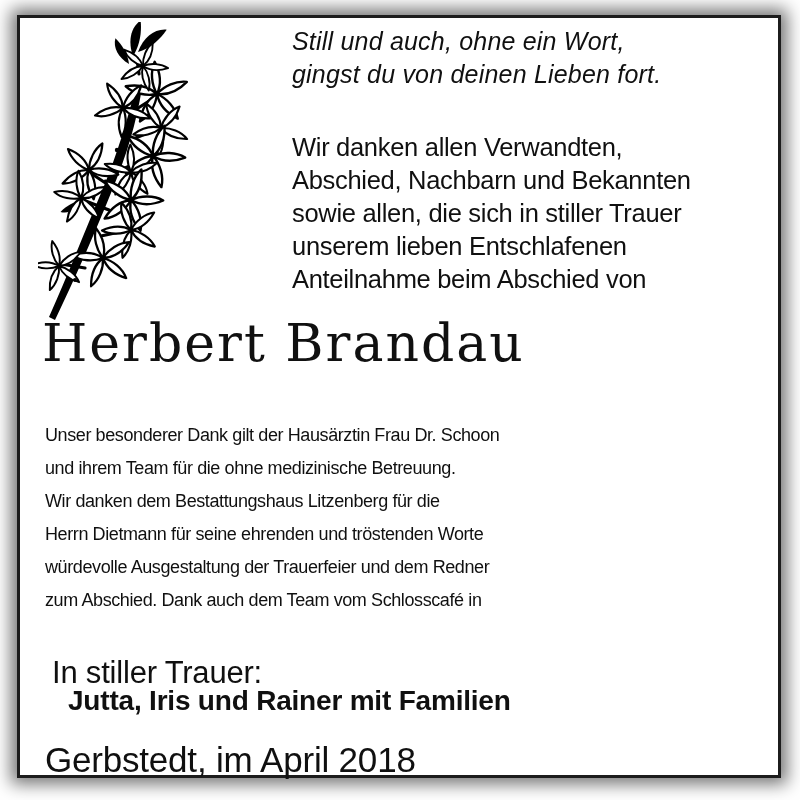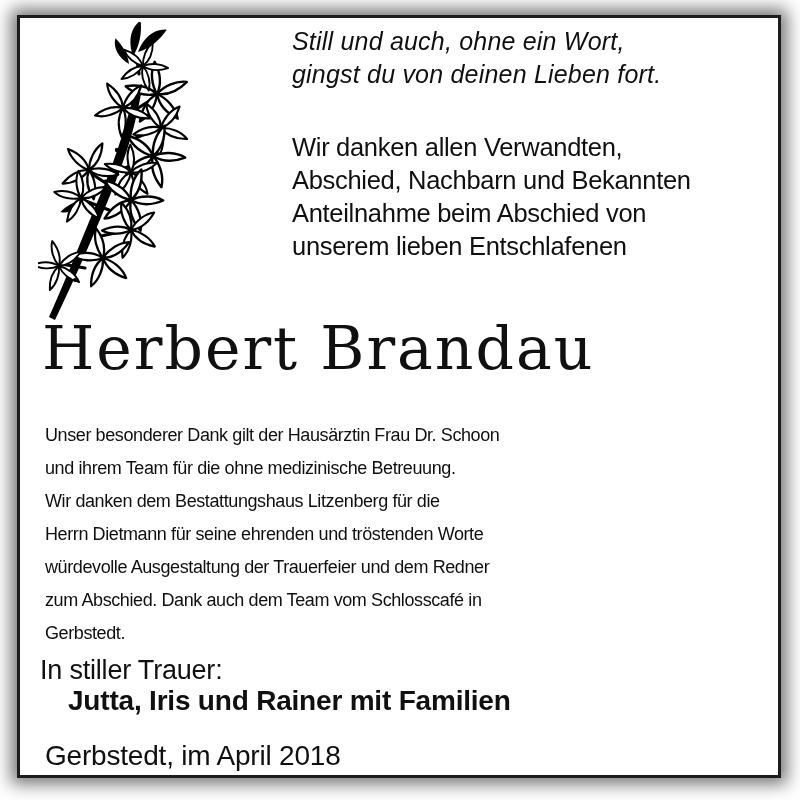--- a/index.html
+++ b/index.html
@@ -53,58 +53,58 @@
     line-height: 33px;
     letter-spacing: -0.3px;
     white-space: nowrap;
     margin-top: 17px;
   }
   .deceased-name {
     position: absolute;
     left: 22px;
     top: 297px;
     font-family: "DejaVu Serif", "Liberation Serif", serif;
-    font-size: 60px;
+    font-size: 52px;
     font-weight: normal;
     letter-spacing: 2px;
     line-height: 1.1;
     white-space: nowrap;
   }
   .acknowledgement {
     position: absolute;
     left: 25px;
     top: 401px;
     font-size: 18px;
     line-height: 33px;
     letter-spacing: -0.4px;
     white-space: nowrap;
   }
   .in-trauer {
     position: absolute;
-    left: 20px;
+    left: 32px;
     top: 637px;
-    font-size: 27px;
+    font-size: 31px;
     letter-spacing: -0.2px;
     white-space: nowrap;
   }
   .family-names {
     position: absolute;
     left: 28px;
     top: 667px;
     font-size: 28px;
     font-weight: bold;
     letter-spacing: -0.2px;
     white-space: nowrap;
     margin-left: 20px;
   }
   .place-date {
     position: absolute;
     left: 25px;
     top: 722px;
-    font-size: 28px;
+    font-size: 35px;
     letter-spacing: -0.2px;
     white-space: nowrap;
   }
   .text-line { display: block; }
 </style>
 </head>
 <body>
 
 <div class="sheet">
   <div class="card">
@@ -161,34 +161,34 @@
     </svg>
 
     <div class="verse">
       <span class="text-line">Still und auch, ohne ein Wort,</span>
       <span class="text-line">gingst du von deinen Lieben fort.</span>
     </div>
 
     <div class="thanks-intro">
       <span class="text-line">Wir danken allen Verwandten,</span>
       <span class="text-line">Abschied, Nachbarn und Bekannten</span>
+      <span class="text-line">sowie allen, die sich in stiller Trauer</span>
+      <span class="text-line">unserem lieben Entschlafenen</span>
       <span class="text-line">Anteilnahme beim Abschied von</span>
-      <span class="text-line">unserem lieben Entschlafenen</span>
     </div>
 
     <div class="deceased-name">Herbert Brandau</div>
 
     <div class="acknowledgement">
       <span class="text-line">Unser besonderer Dank gilt der Hausärztin Frau Dr. Schoon</span>
       <span class="text-line">und ihrem Team für die ohne medizinische Betreuung.</span>
       <span class="text-line">Wir danken dem Bestattungshaus Litzenberg für die</span>
       <span class="text-line">Herrn Dietmann für seine ehrenden und tröstenden Worte</span>
       <span class="text-line">würdevolle Ausgestaltung der Trauerfeier und dem Redner</span>
       <span class="text-line">zum Abschied. Dank auch dem Team vom Schlosscafé in</span>
-      <span class="text-line">Gerbstedt.</span>
     </div>
 
     <div class="in-trauer">In stiller Trauer:</div>
     <div class="family-names">Jutta, Iris und Rainer mit Familien</div>
     <div class="place-date">Gerbstedt, im April 2018</div>
 
   </div>
 </div>
 
 </body></html>

